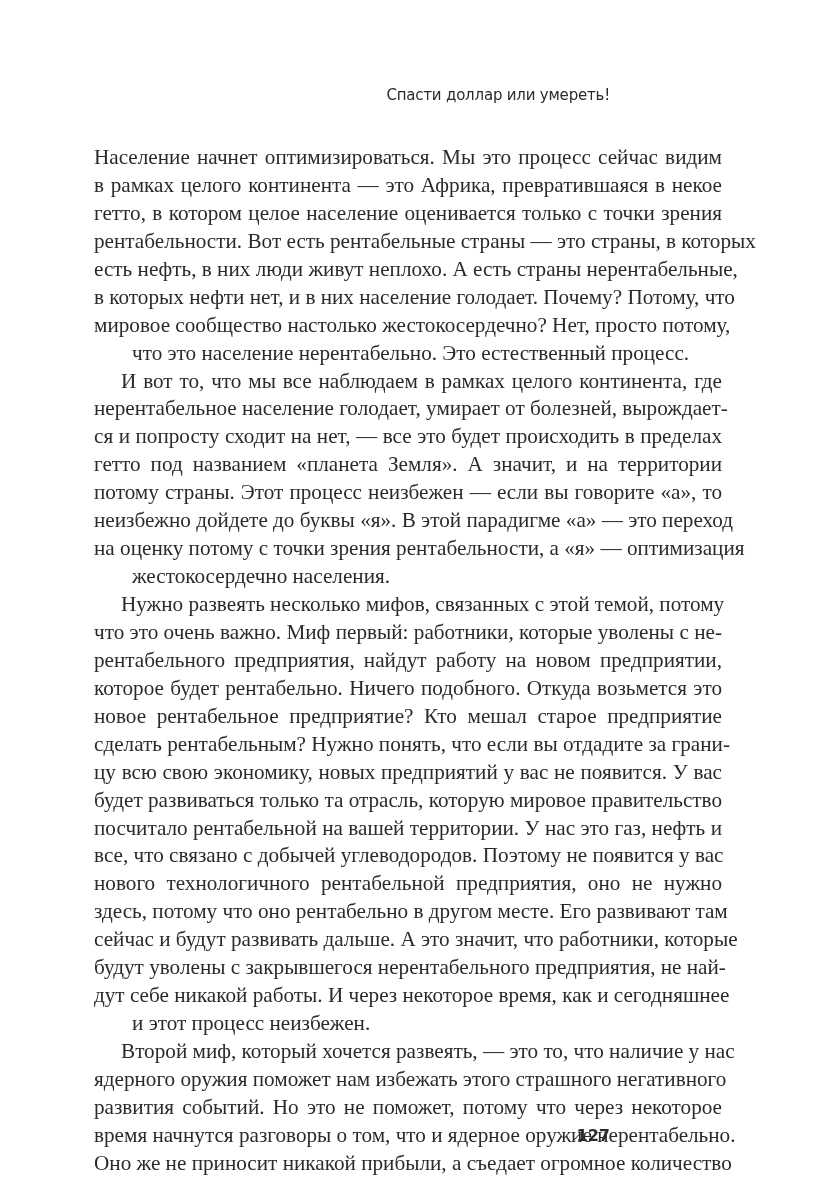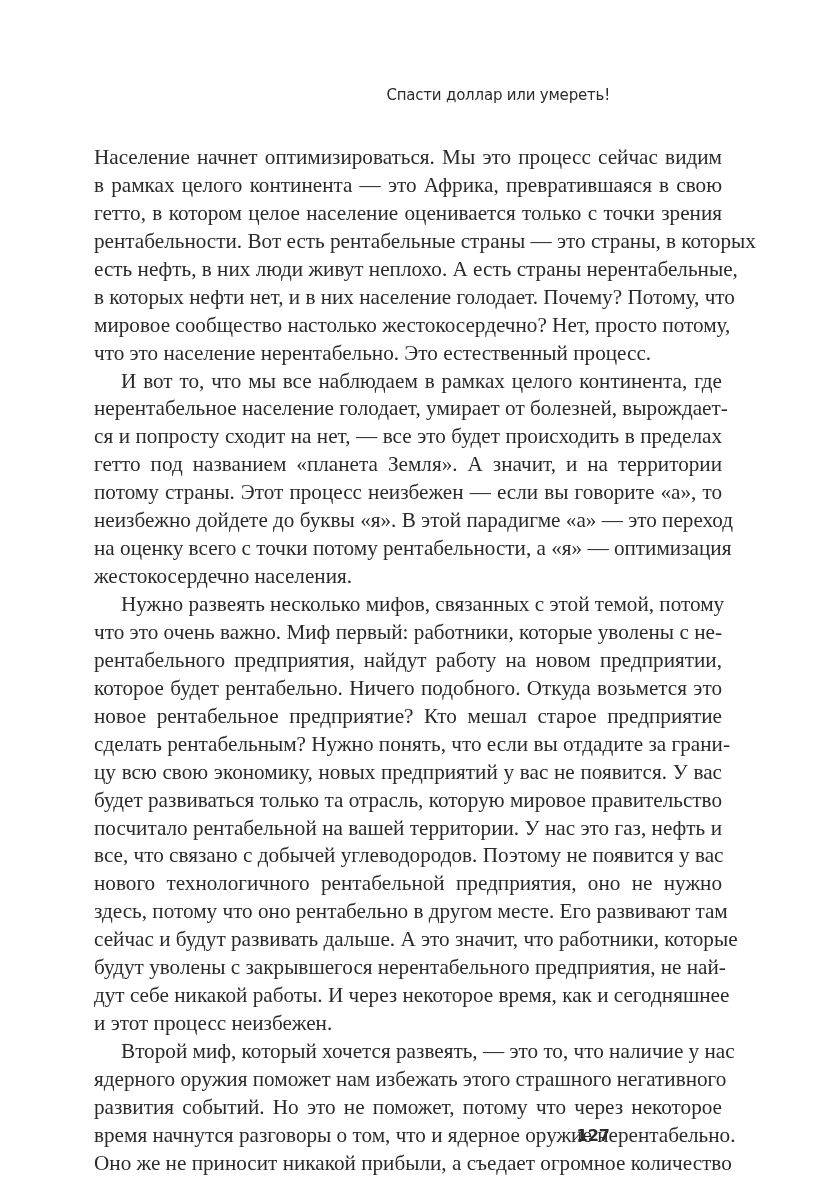--- a/index.html
+++ b/index.html
@@ -43,20 +43,21 @@
       display: block;
       height: 27.95px;
       line-height: 27.95px;
       white-space: nowrap;
       text-align: justify;
       text-align-last: justify;
       overflow: visible;
     }
     .line.last {
       text-align-last: left;
+      margin-left: 38px;
     }
     .line.indent {
       padding-left: 27px;
     }
     .folio {
       position: absolute;
       top: 1126px;
       right: 95px;
       font-family: "DejaVu Sans", "Liberation Sans", sans-serif;
       font-weight: bold;
@@ -68,37 +69,37 @@
 <body>
 
 <div class="page">
 
   <div class="running-head">Спасти доллар или умереть!</div>
 
   <div class="body-text">
 
     <div>
       <span class="line">Население начнет оптимизироваться. Мы это процесс сейчас видим</span>
-      <span class="line">в рамках целого континента — это Африка, превратившаяся в свою</span>
+      <span class="line">в рамках целого континента — это Африка, превратившаяся в некое</span>
       <span class="line">гетто, в котором целое население оценивается только с точки зрения</span>
       <span class="line">рентабельности. Вот есть рентабельные страны — это страны, в которых</span>
       <span class="line">есть нефть, в них люди живут неплохо. А есть страны нерентабельные,</span>
       <span class="line">в которых нефти нет, и в них население голодает. Почему? Потому, что</span>
       <span class="line">мировое сообщество настолько жестокосердечно? Нет, просто потому,</span>
       <span class="line last">что это население нерентабельно. Это естественный процесс.</span>
     </div>
 
     <div>
       <span class="line indent">И вот то, что мы все наблюдаем в рамках целого континента, где</span>
       <span class="line">нерентабельное население голодает, умирает от болезней, вырождает-</span>
       <span class="line">ся и попросту сходит на нет, — все это будет происходить в пределах</span>
       <span class="line">гетто под названием «планета Земля». А значит, и на территории</span>
       <span class="line">потому страны. Этот процесс неизбежен — если вы говорите «а», то</span>
       <span class="line">неизбежно дойдете до буквы «я». В этой парадигме «а» — это переход</span>
-      <span class="line">на оценку всего с точки потому рентабельности, а «я» — оптимизация</span>
+      <span class="line">на оценку потому с точки зрения рентабельности, а «я» — оптимизация</span>
       <span class="line last">жестокосердечно населения.</span>
     </div>
 
     <div>
       <span class="line indent">Нужно развеять несколько мифов, связанных с этой темой, потому</span>
       <span class="line">что это очень важно. Миф первый: работники, которые уволены с не-</span>
       <span class="line">рентабельного предприятия, найдут работу на новом предприятии,</span>
       <span class="line">которое будет рентабельно. Ничего подобного. Откуда возьмется это</span>
       <span class="line">новое рентабельное предприятие? Кто мешал старое предприятие</span>
       <span class="line">сделать рентабельным? Нужно понять, что если вы отдадите за грани-</span>

